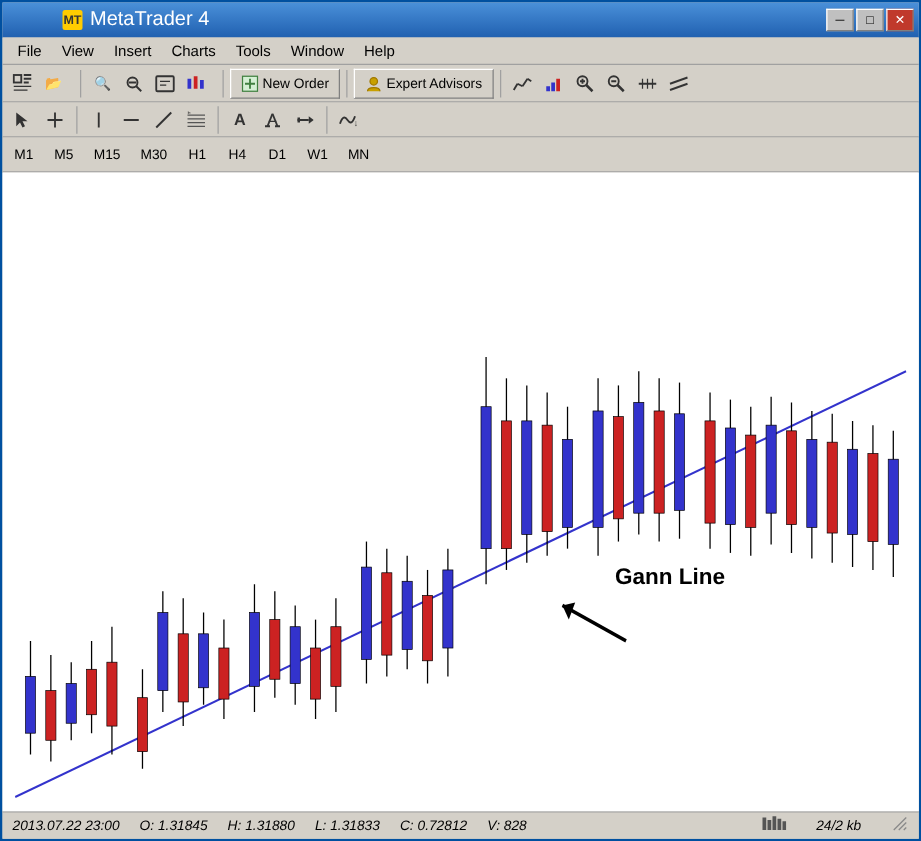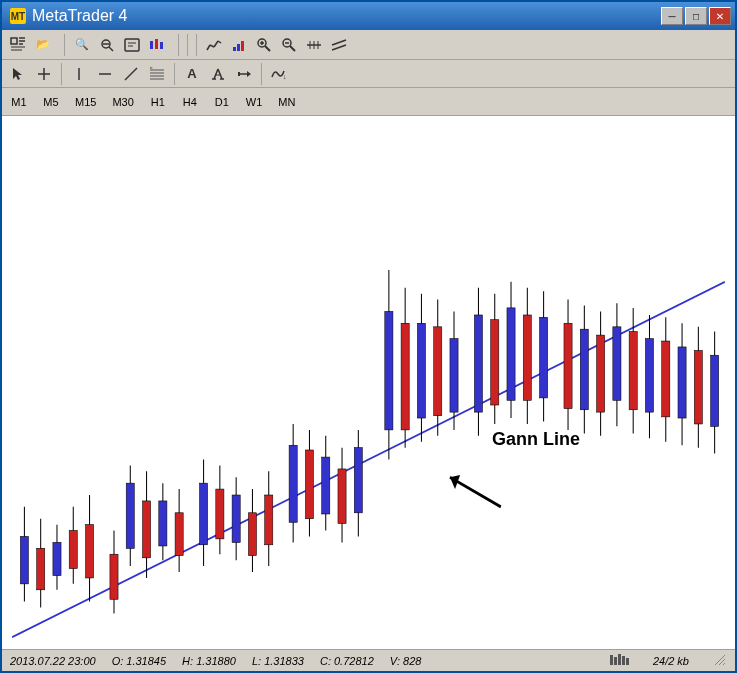--- a/index.html
+++ b/index.html
@@ -9,21 +9,21 @@
     .title-bar {
       height: 28px;
       background: linear-gradient(to bottom, #4a90d9, #2060b0);
       display: flex;
       align-items: center;
       justify-content: space-between;
       padding: 0 4px 0 8px;
       color: white;
     }
     .title-bar-left { display: flex; align-items: center; gap: 6px; }
-    .title-bar-icon { width: 16px; height: 16px; background: #ffcc00; border-radius: 2px; display: flex; align-items: center; justify-content: center; font-size: 10px; font-weight: bold; color: #333; }
+    .title-bar-icon { width: 16px; height: 16px; background: #ffcc00; border-radius: 2px; display: flex; align-items: center; justify-content: center; font-size: 10px; font-weight: bold; color: #333; margin-left: 40px; }
     .title-bar-text { font-size: 16px; color: white; font-weight: normal; }
     .title-bar-controls { display: flex; gap: 2px; }
     .tb-btn {
       width: 22px; height: 18px; background: #c0c0c0; border: 1px solid #808080;
       border-top-color: #ffffff; border-left-color: #ffffff;
       display: flex; align-items: center; justify-content: center; font-size: 10px; cursor: pointer;
       color: #000;
     }
     .tb-btn.close { background: #c0392b; color: white; }
 
@@ -162,20 +162,29 @@
       <div class="title-bar-icon">MT</div>
       <span class="title-bar-text">MetaTrader 4</span>
     </div>
     <div class="title-bar-controls">
       <div class="tb-btn">─</div>
       <div class="tb-btn">□</div>
       <div class="tb-btn close">✕</div>
     </div>
   </div>
 
+  <div class="menu-bar">
+    <div class="menu-item">File</div>
+    <div class="menu-item">View</div>
+    <div class="menu-item">Insert</div>
+    <div class="menu-item">Charts</div>
+    <div class="menu-item">Tools</div>
+    <div class="menu-item">Window</div>
+    <div class="menu-item">Help</div>
+  </div>
 
   <div class="toolbar1">
     <div class="tb-group">
       <div class="tb-icon-btn" title="New Chart">
         <svg width="16" height="16" viewBox="0 0 16 16">
             <rect x="1" y="1" width="6" height="6" fill="none" stroke="#333" stroke-width="1.5"></rect>
             <line x1="9" y1="1" x2="15" y2="1" stroke="#333" stroke-width="1.5"></line>
             <line x1="9" y1="4" x2="15" y2="4" stroke="#333" stroke-width="1.5"></line>
             <line x1="9" y1="7" x2="13" y2="7" stroke="#333" stroke-width="1.5"></line>
             <line x1="1" y1="10" x2="15" y2="10" stroke="#333" stroke-width="1"></line>
@@ -203,21 +212,36 @@
       </div>
       <div class="tb-icon-btn">
         <svg width="16" height="16" viewBox="0 0 16 16">
             <rect x="1" y="4" width="3" height="8" fill="#3333cc"></rect>
             <rect x="6" y="2" width="3" height="10" fill="#cc2222"></rect>
             <rect x="11" y="5" width="3" height="7" fill="#3333cc"></rect>
           </svg>
       </div>
     </div>
     <div class="tb-separator"></div>
-    <div class="tb-separator"></div>
+    <div class="new-order-btn">
+      <svg width="14" height="14" viewBox="0 0 14 14">
+          <rect x="1" y="1" width="12" height="12" fill="#d4f0d4" stroke="#408040" stroke-width="1"></rect>
+          <line x1="7" y1="3" x2="7" y2="11" stroke="#408040" stroke-width="1.5"></line>
+          <line x1="3" y1="7" x2="11" y2="7" stroke="#408040" stroke-width="1.5"></line>
+        </svg>
+      <span>New Order</span>
+    </div>
+    <div class="tb-separator"></div>
+    <div class="expert-btn">
+      <svg width="14" height="14" viewBox="0 0 14 14">
+          <circle cx="7" cy="5" r="3" fill="#c8a000" stroke="#a07800" stroke-width="1"></circle>
+          <path d="M2 13 C2 9 12 9 12 13" fill="#c8a000" stroke="#a07800" stroke-width="1"></path>
+        </svg>
+      <span>Expert Advisors</span>
+    </div>
     <div class="tb-separator"></div>
     <div class="tb-group">
       <div class="tb-icon-btn">
         <svg width="16" height="16" viewBox="0 0 16 16">
             <line x1="1" y1="13" x2="4" y2="8" stroke="#333" stroke-width="1.5"></line>
             <line x1="4" y1="8" x2="8" y2="10" stroke="#333" stroke-width="1.5"></line>
             <line x1="8" y1="10" x2="12" y2="4" stroke="#333" stroke-width="1.5"></line>
             <line x1="12" y1="4" x2="15" y2="6" stroke="#333" stroke-width="1.5"></line>
           </svg>
       </div>

